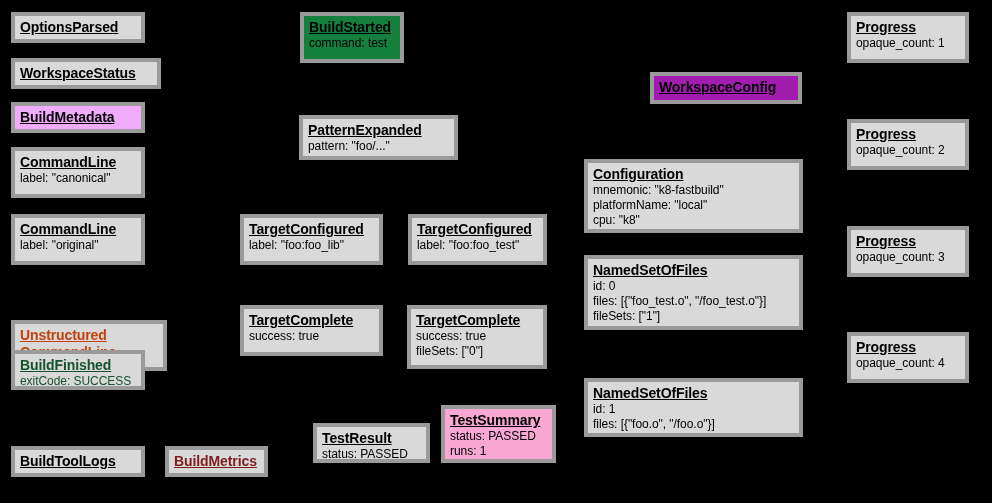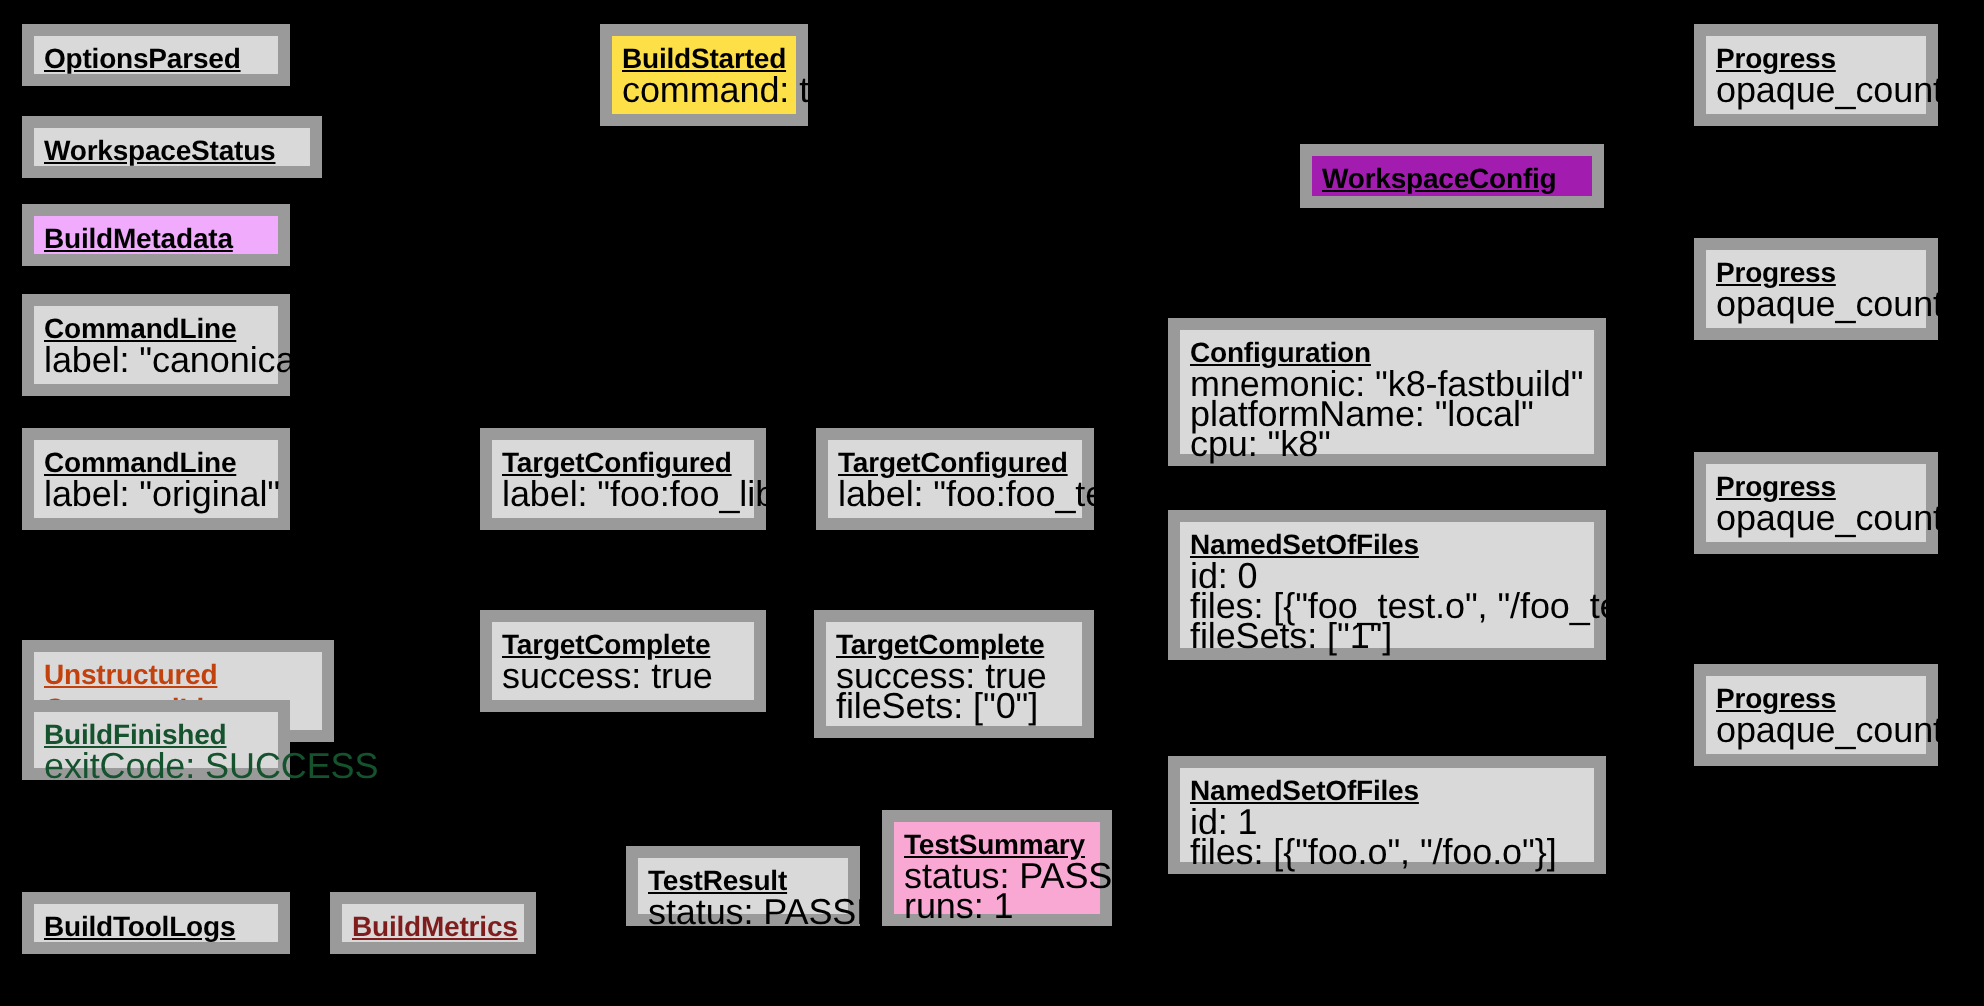--- a/index.html
+++ b/index.html
@@ -12,34 +12,34 @@
     width: 992px;
     height: 503px;
     background: #000000;
     overflow: hidden;
     font-family: "Liberation Sans", sans-serif;
   }
   .node {
     position: absolute;
     box-sizing: border-box;
     background: #d9d9d9;
-    border: 6px solid #0ea5e9;
+    border: 4px solid #0ea5e9;
     padding: 3px 20px 4px 5px;
     color: #000000;
   }
   .node-title {
     font-size: 14px;
     font-weight: bold;
     text-decoration: underline;
     line-height: 17px;
     white-space: pre;
     letter-spacing: -0.1px;
   }
   .node-fields {
-    font-size: 18px;
+    font-size: 12px;
     line-height: 15px;
     white-space: pre;
     letter-spacing: -0.05px;
   }
   .node-field {
     display: block;
     white-space: pre;
   }
 </style>
 </head>
@@ -70,23 +70,27 @@
     <div class="node" style="left: 11px; top: 350px; width: 134px; height: 40px; background: rgb(217, 217, 217); border-color: rgb(154, 154, 154); color: #14532d;">
       <div class="node-title">BuildFinished</div>
       <div class="node-fields"><span class="node-field">exitCode: SUCCESS</span></div>
     </div>
     <div class="node" style="left: 11px; top: 446px; width: 134px; height: 31px; background: rgb(217, 217, 217); border-color: rgb(154, 154, 154); color: rgb(0, 0, 0);">
       <div class="node-title">BuildToolLogs</div>
     </div>
     <div class="node" style="left: 165px; top: 446px; width: 103px; height: 31px; background: rgb(217, 217, 217); border-color: rgb(154, 154, 154); color: #7f1d1d;">
       <div class="node-title">BuildMetrics</div>
     </div>
-    <div class="node" style="left: 300px; top: 12px; width: 104px; height: 51px; background: #fde047; border-color: rgb(154, 154, 154); color: rgb(0, 0, 0);">
+    <div class="node" style="left: 300px; top: 12px; width: 104px; height: 51px; background: #15803d; border-color: rgb(154, 154, 154); color: rgb(0, 0, 0);">
       <div class="node-title">BuildStarted</div>
       <div class="node-fields"><span class="node-field">command: test</span></div>
+    </div>
+    <div class="node" style="left: 299px; top: 115px; width: 159px; height: 45px; background: rgb(217, 217, 217); border-color: rgb(154, 154, 154); color: rgb(0, 0, 0);">
+      <div class="node-title">PatternExpanded</div>
+      <div class="node-fields"><span class="node-field">pattern: "foo/..."</span></div>
     </div>
     <div class="node" style="left: 240px; top: 214px; width: 143px; height: 51px; background: rgb(217, 217, 217); border-color: rgb(154, 154, 154); color: rgb(0, 0, 0);">
       <div class="node-title">TargetConfigured</div>
       <div class="node-fields"><span class="node-field">label: "foo:foo_lib"</span></div>
     </div>
     <div class="node" style="left: 408px; top: 214px; width: 139px; height: 51px; background: rgb(217, 217, 217); border-color: rgb(154, 154, 154); color: rgb(0, 0, 0);">
       <div class="node-title">TargetConfigured</div>
       <div class="node-fields"><span class="node-field">label: "foo:foo_test"</span></div>
     </div>
     <div class="node" style="left: 240px; top: 305px; width: 143px; height: 51px; background: rgb(217, 217, 217); border-color: rgb(154, 154, 154); color: rgb(0, 0, 0);">

